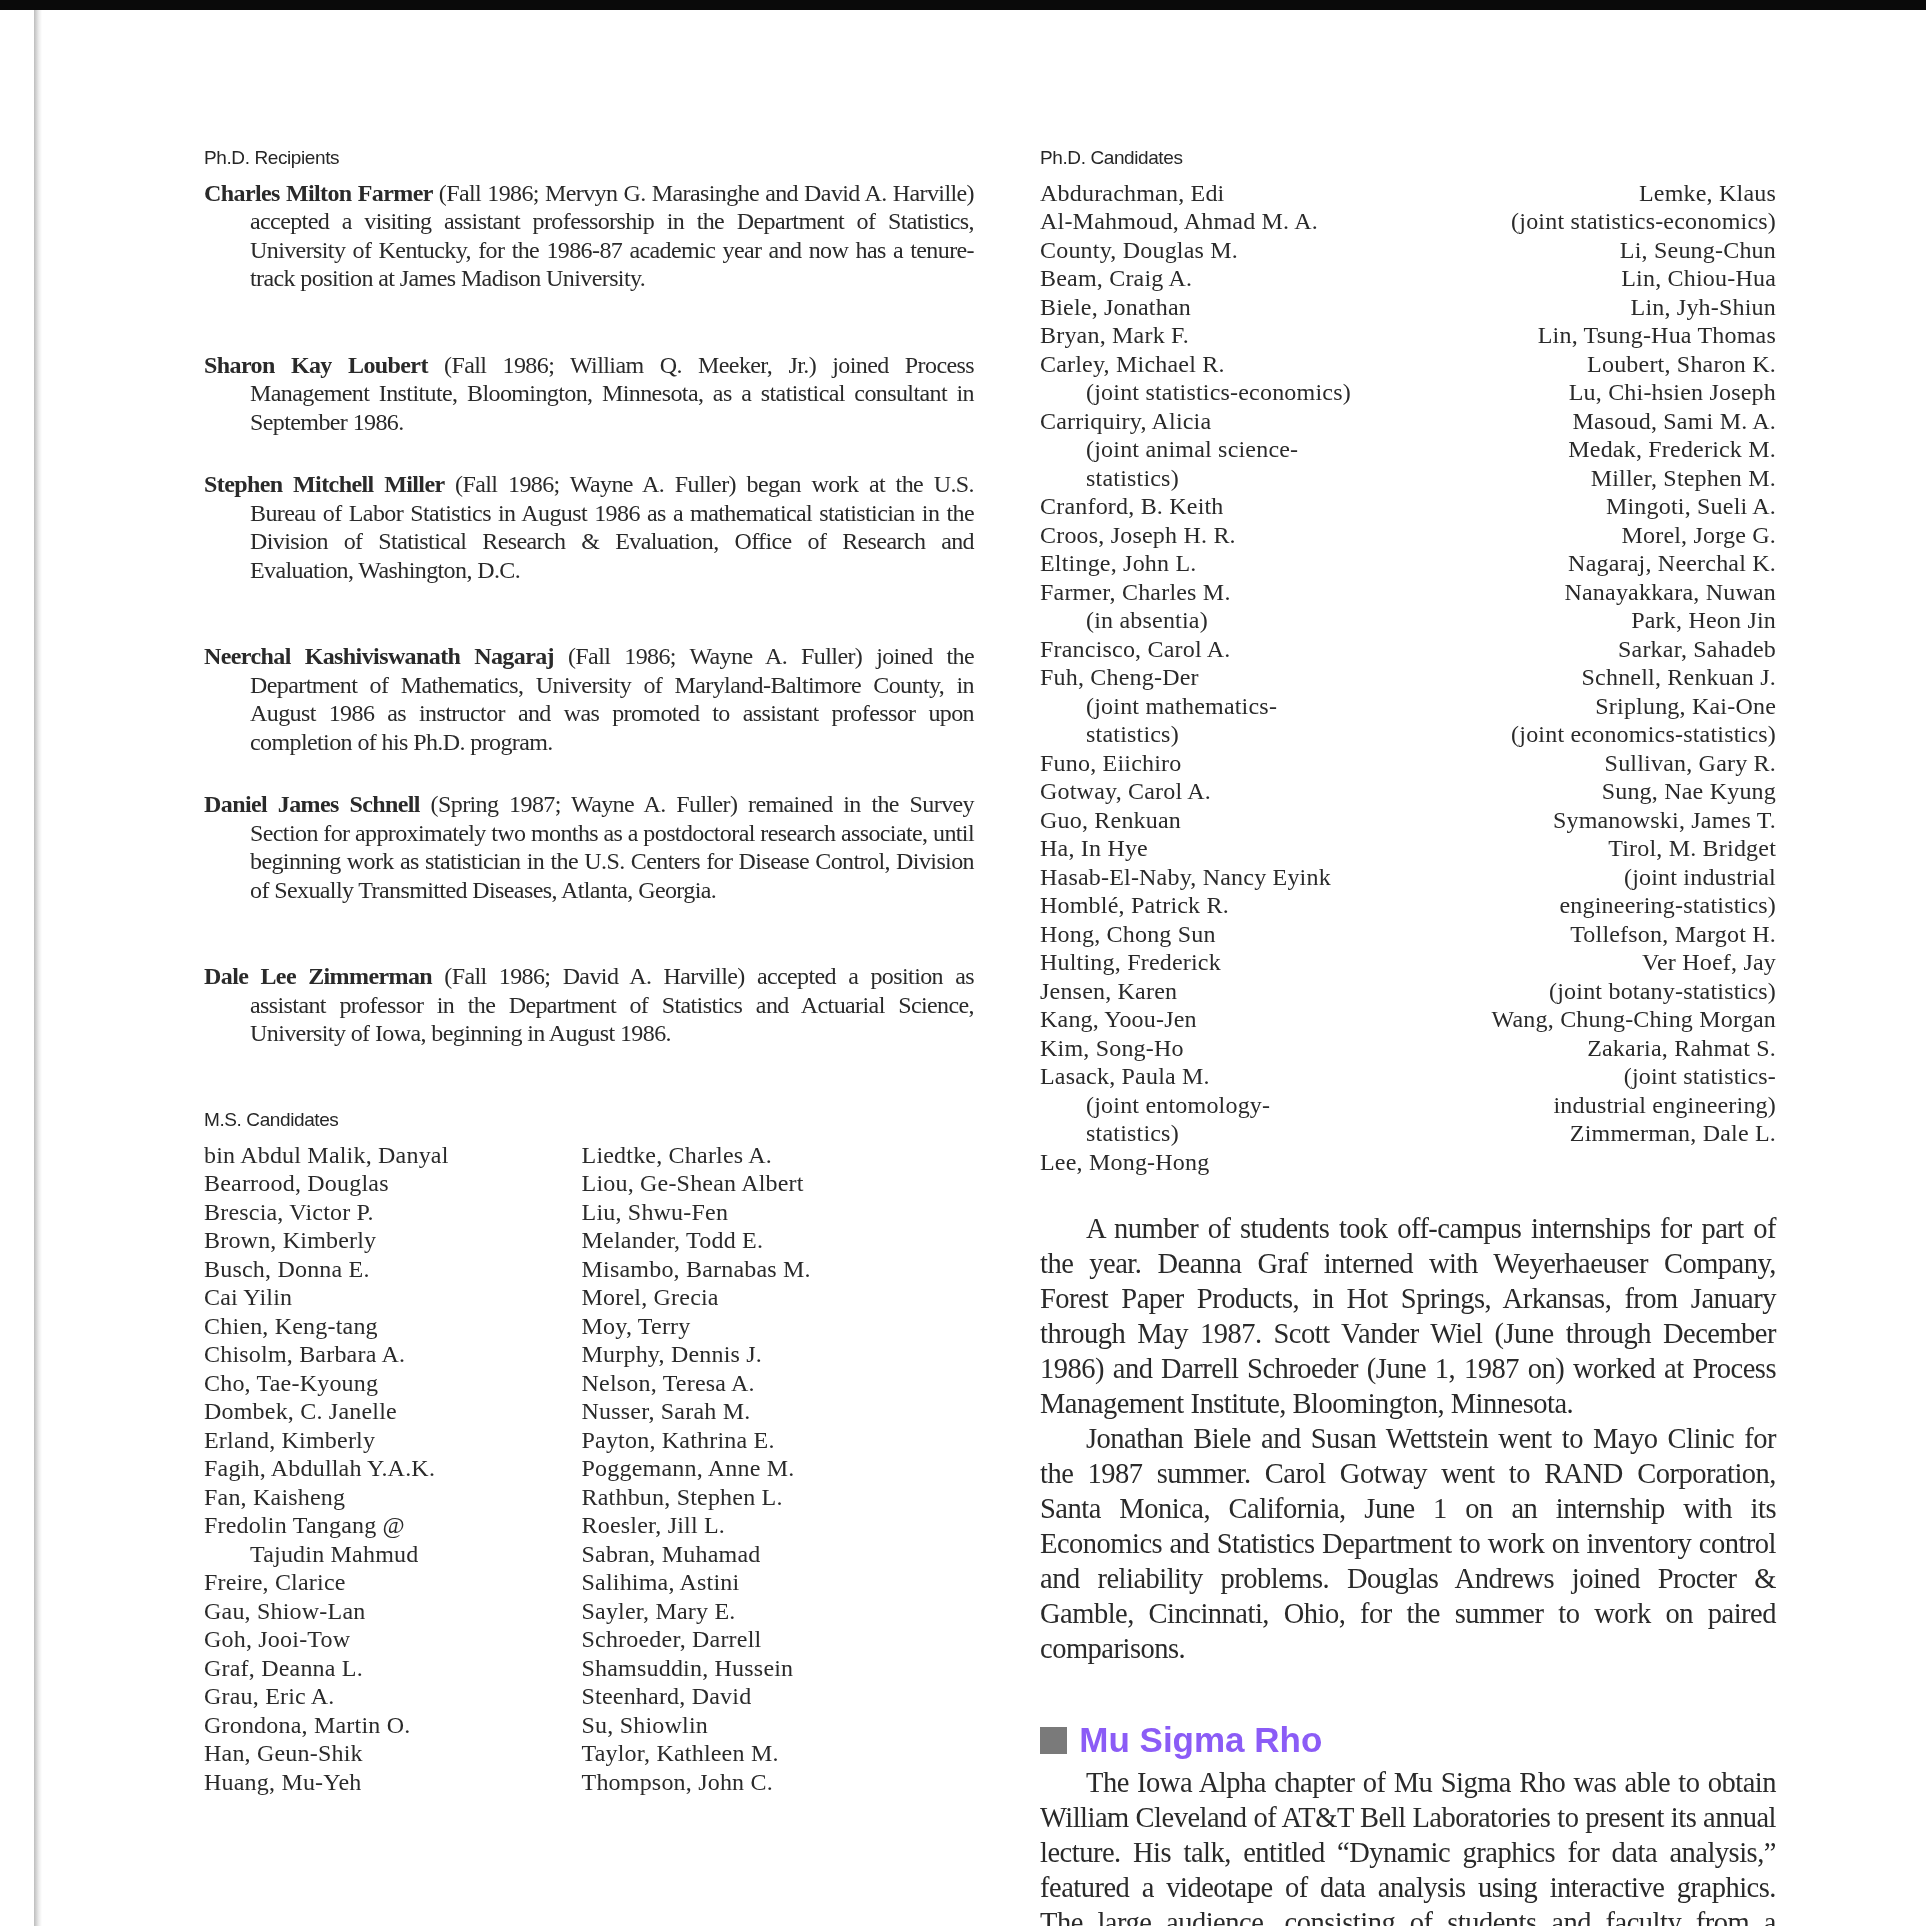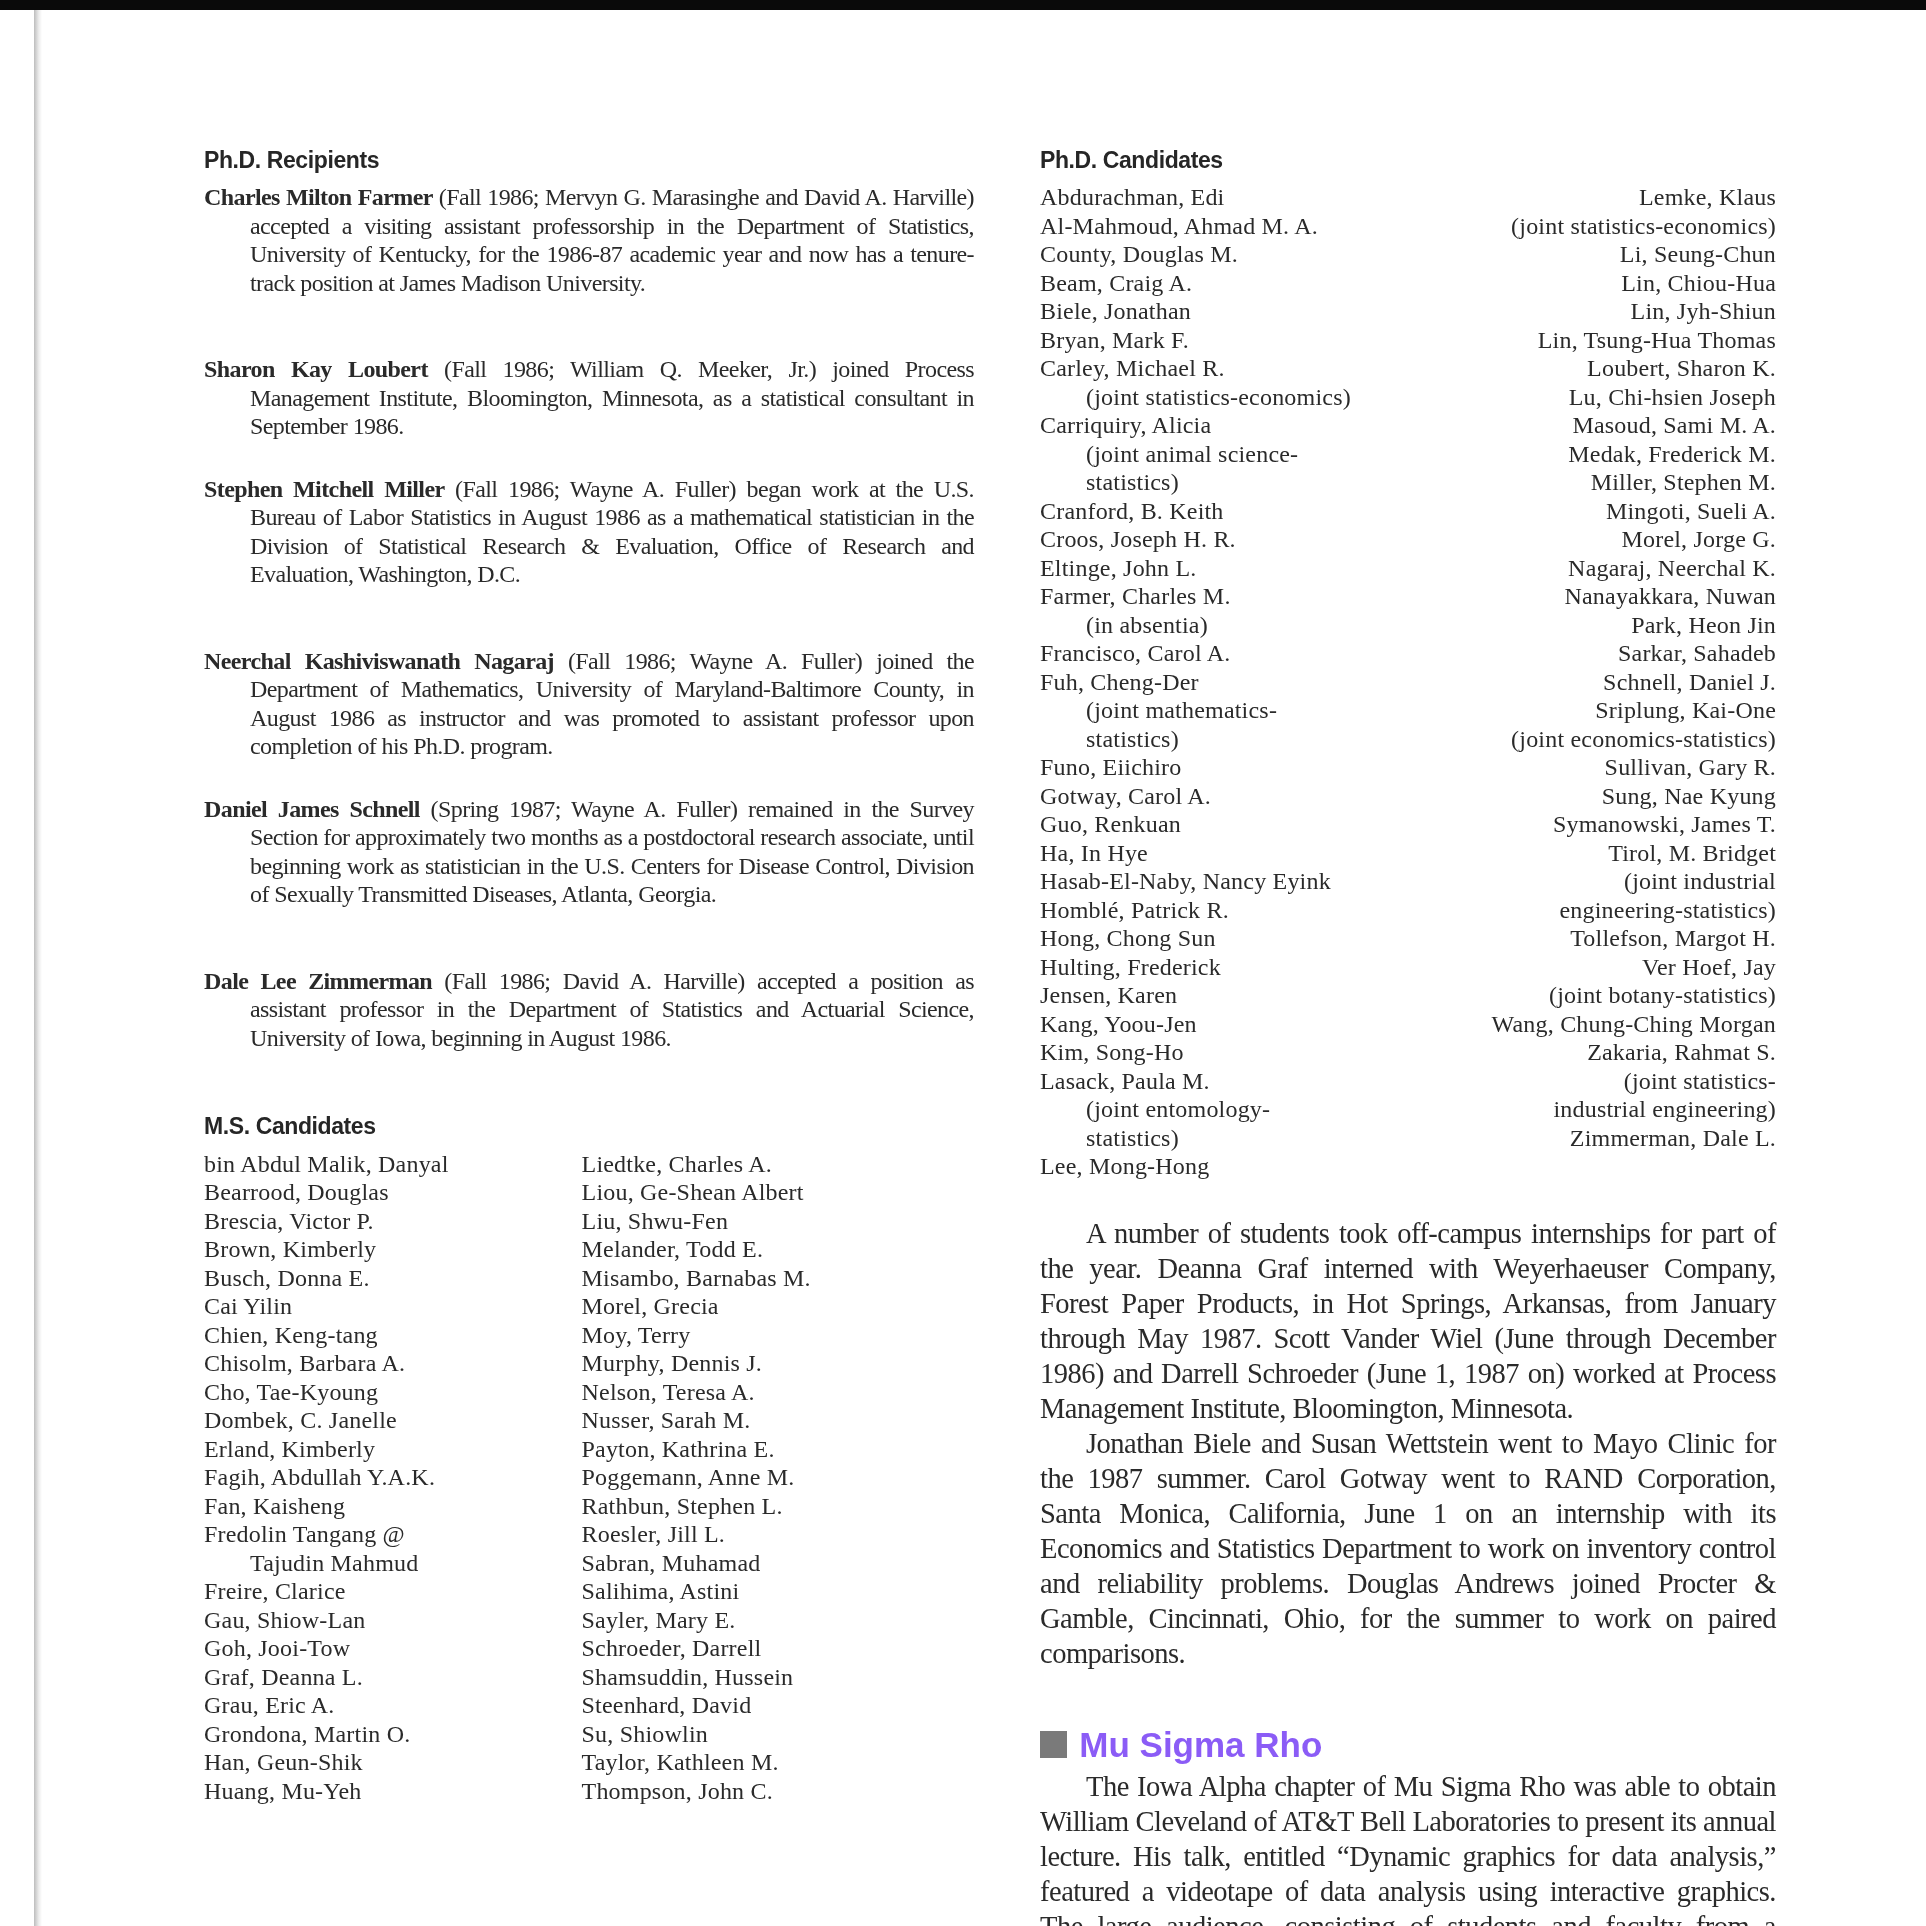--- a/index.html
+++ b/index.html
@@ -23,22 +23,22 @@
       position: absolute; left: 0; top: 0; width: 1965px; height: 2542px;
     }
     .col-left {
       position: absolute; left: 204px; top: 148px; width: 770px;
     }
     .col-right {
       position: absolute; left: 1040px; top: 148px; width: 736px;
     }
     h2.section-heading {
       font-family: "Liberation Sans", "DejaVu Sans", sans-serif;
-      font-weight: bold;
-      font-size: 23px;
+      font-weight: normal;
+      font-size: 19px;
       letter-spacing: -0.4px;
       margin: 0 0 10px 0;
       color: #262626;
       line-height: 1.1;
     }
     .recipient {
       font-size: 24px;
       line-height: 28.5px;
       text-align: justify;
       padding-left: 46px;
@@ -196,21 +196,21 @@
             <div class="name-line"><span>Lu, Chi-hsien Joseph</span></div>
             <div class="name-line"><span>Masoud, Sami M. A.</span></div>
             <div class="name-line"><span>Medak, Frederick M.</span></div>
             <div class="name-line"><span>Miller, Stephen M.</span></div>
             <div class="name-line"><span>Mingoti, Sueli A.</span></div>
             <div class="name-line"><span>Morel, Jorge G.</span></div>
             <div class="name-line"><span>Nagaraj, Neerchal K.</span></div>
             <div class="name-line"><span>Nanayakkara, Nuwan</span></div>
             <div class="name-line"><span>Park, Heon Jin</span></div>
             <div class="name-line"><span>Sarkar, Sahadeb</span></div>
-            <div class="name-line"><span>Schnell, Daniel J.</span></div>
+            <div class="name-line"><span>Schnell, Renkuan J.</span></div>
             <div class="name-line"><span>Sriplung, Kai-One</span><span class="cont">(joint economics-statistics)</span></div>
             <div class="name-line"><span>Sullivan, Gary R.</span></div>
             <div class="name-line"><span>Sung, Nae Kyung</span></div>
             <div class="name-line"><span>Symanowski, James T.</span></div>
             <div class="name-line"><span>Tirol, M. Bridget</span><span class="cont">(joint industrial</span><span class="cont">engineering-statistics)</span></div>
             <div class="name-line"><span>Tollefson, Margot H.</span></div>
             <div class="name-line"><span>Ver Hoef, Jay</span><span class="cont">(joint botany-statistics)</span></div>
             <div class="name-line"><span>Wang, Chung-Ching Morgan</span></div>
             <div class="name-line"><span>Zakaria, Rahmat S.</span><span class="cont">(joint statistics-</span><span class="cont">industrial engineering)</span></div>
             <div class="name-line"><span>Zimmerman, Dale L.</span></div>

